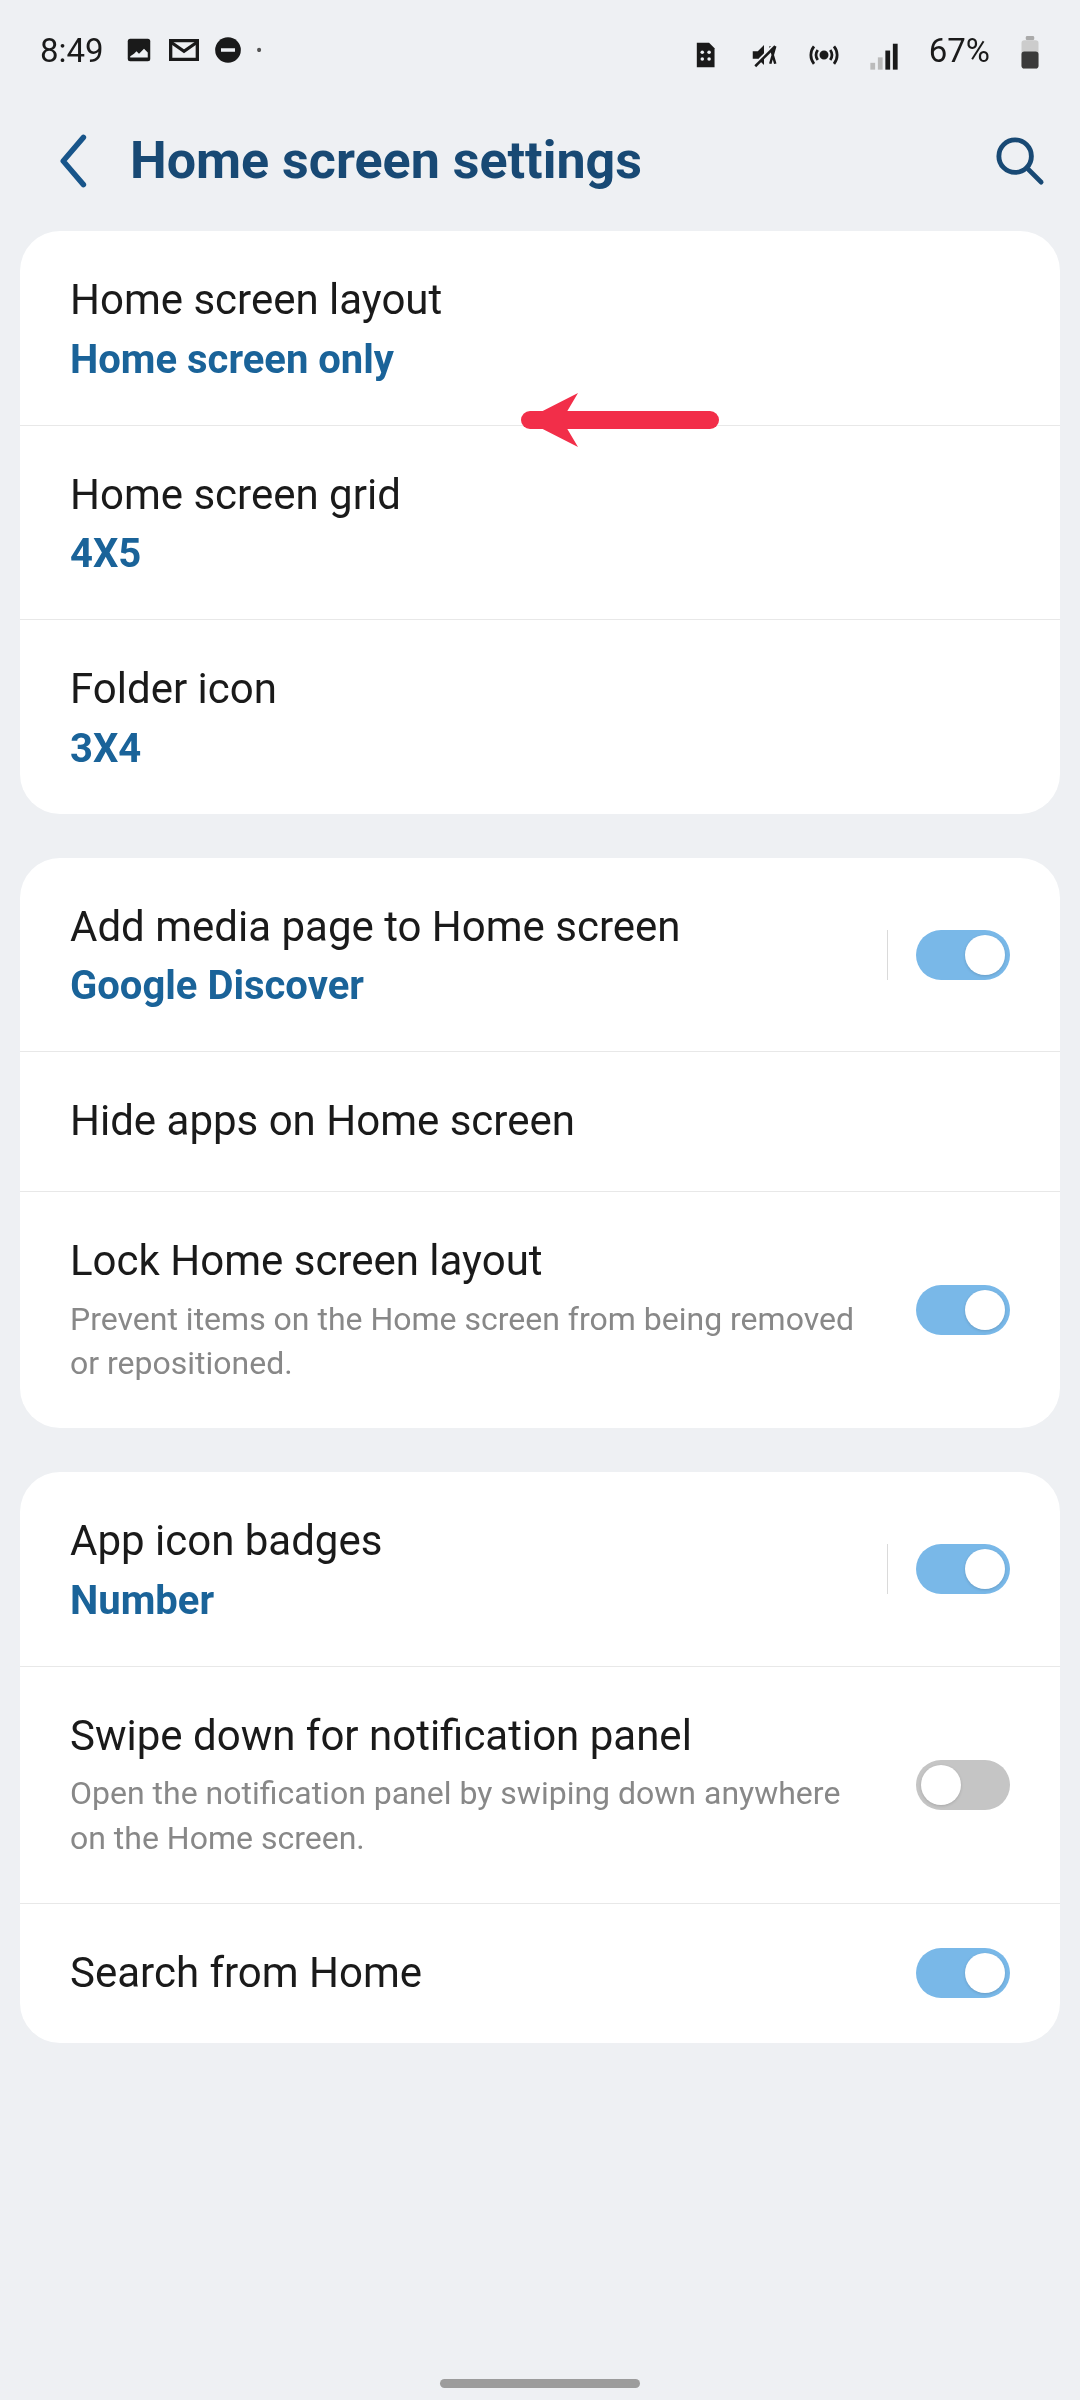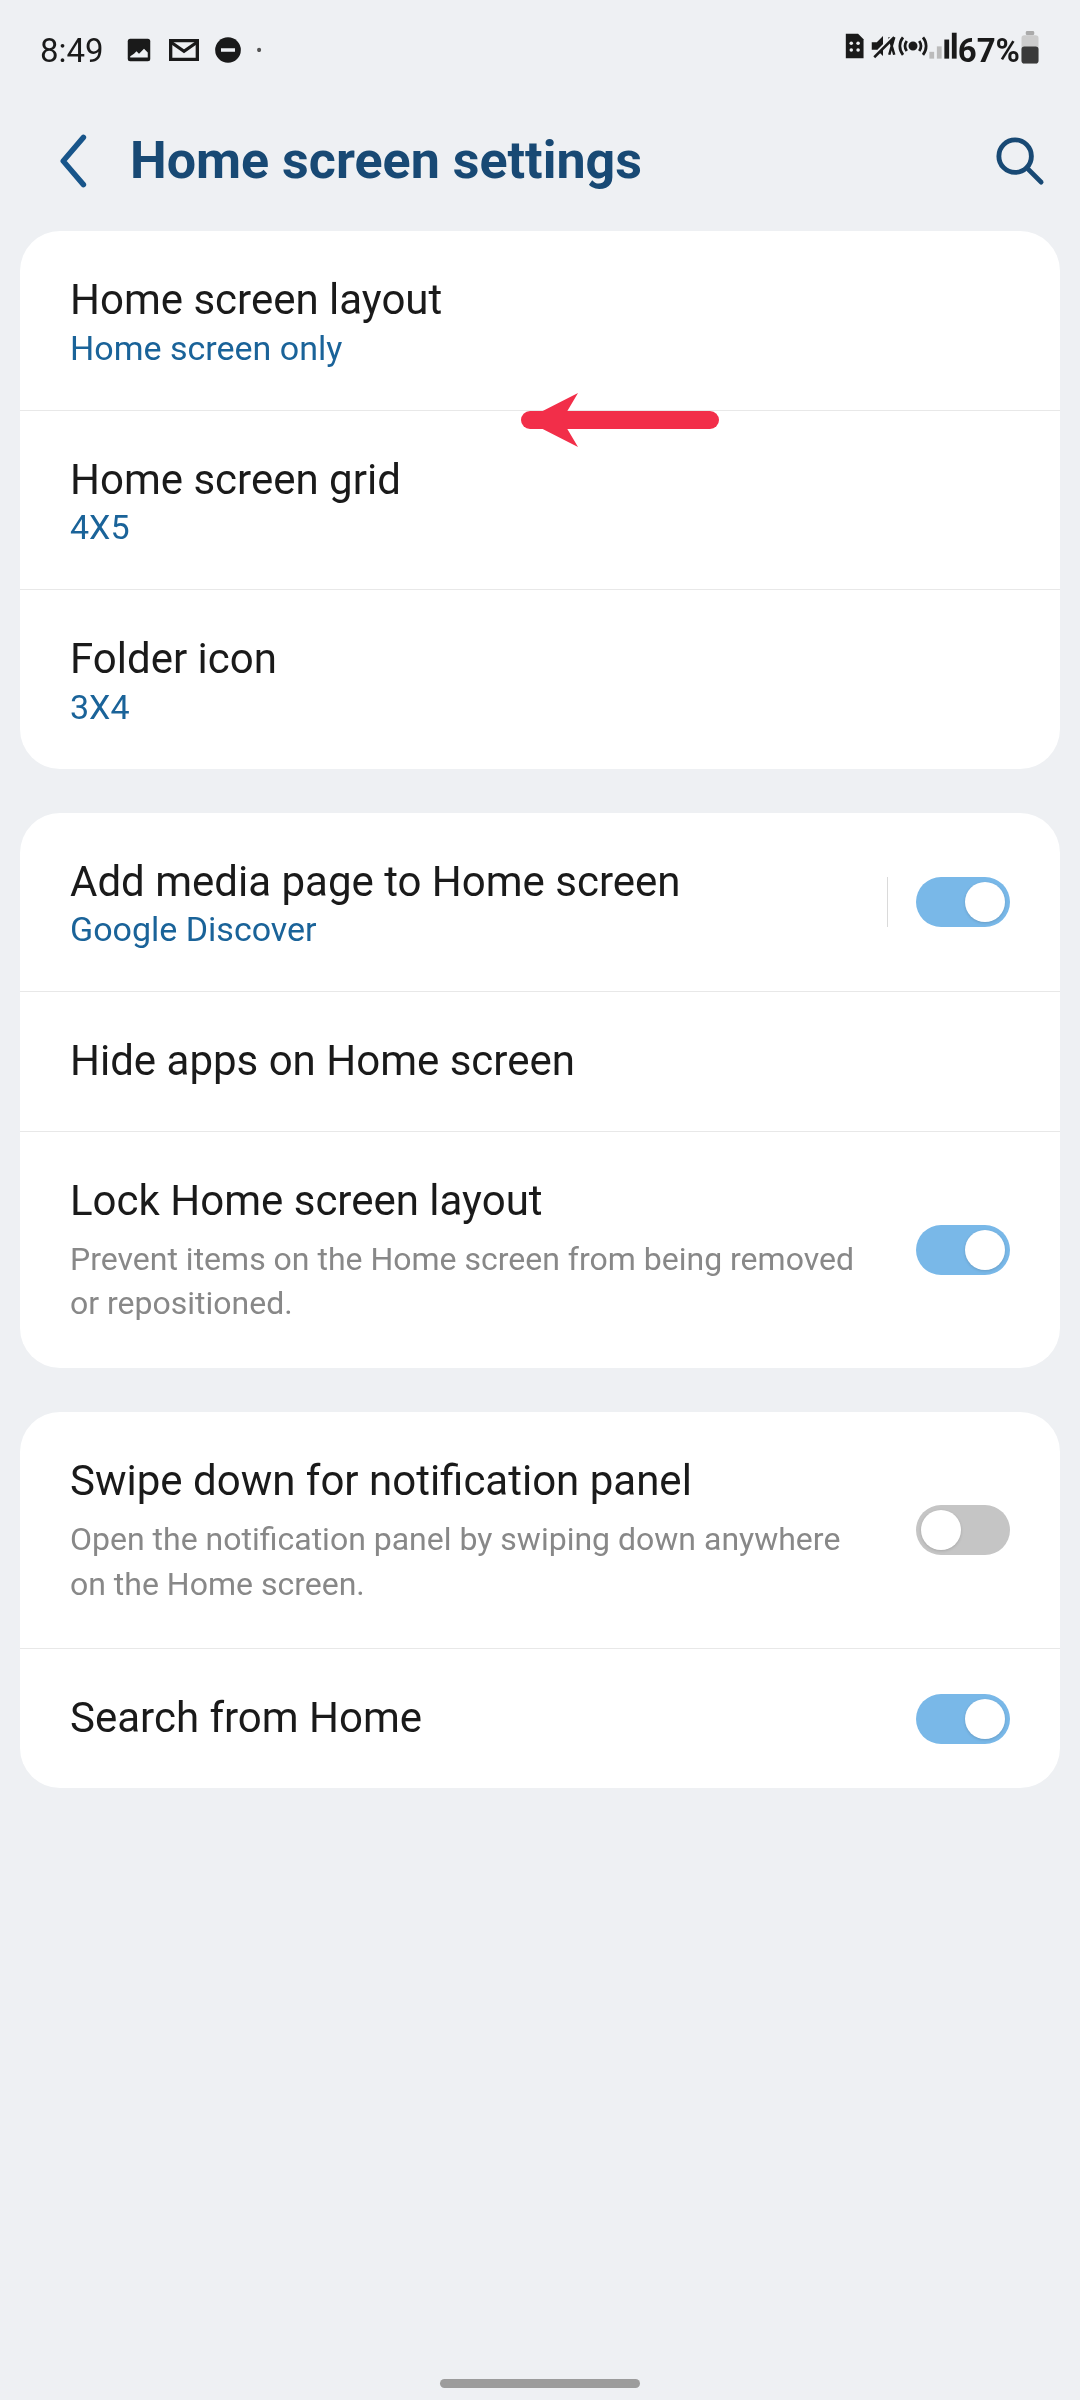--- a/index.html
+++ b/index.html
@@ -25,23 +25,22 @@
       color: #1a1a1a;
       font-weight: 400;
     }
     .status-left {
       display: flex;
       align-items: center;
       gap: 14px;
     }
     .status-right {
       display: flex;
-      align-items: flex-start;
-      gap: 0;
-      font-weight: bold;
+      align-items: flex-end;
+      gap: 30px;
     }
     .status-time {
       font-size: 33px;
       font-weight: 400;
       margin-right: 6px;
     }
     .status-icon {
       display: inline-flex;
       align-items: center;
     }
@@ -93,24 +92,24 @@
       flex: 1;
       min-width: 0;
     }
     .setting-title {
       font-size: 42px;
       color: #1a1a1a;
       font-weight: 400;
       line-height: 1.3;
     }
     .setting-subtitle {
-      font-size: 34px;
+      font-size: 40px;
       color: #1a6399;
-      font-weight: 400;
-      margin-top: 0;
+      font-weight: 700;
+      margin-top: 8px;
     }
     .setting-description {
       font-size: 32px;
       color: #888888;
       font-weight: 400;
       margin-top: 8px;
       line-height: 1.4;
     }
     .toggle-wrapper {
       display: flex;
@@ -300,20 +299,31 @@
       <div class="toggle on">
           <div class="toggle-thumb"></div>
         </div>
     </div>
   </div>
 </div>
 
 <div class="card">
   <div class="setting-row">
     <div class="setting-text">
+      <div class="setting-title">App icon badges</div>
+      <div class="setting-subtitle">Number</div>
+    </div>
+    <div class="toggle-wrapper with-divider">
+      <div class="toggle on">
+          <div class="toggle-thumb"></div>
+        </div>
+    </div>
+  </div>
+  <div class="setting-row">
+    <div class="setting-text">
       <div class="setting-title">Swipe down for notification panel</div>
       <div class="setting-description">Open the notification panel by swiping down anywhere on the Home screen.</div>
     </div>
     <div class="toggle-wrapper">
       <div class="toggle">
           <div class="toggle-thumb"></div>
         </div>
     </div>
   </div>
   <div class="setting-row">

